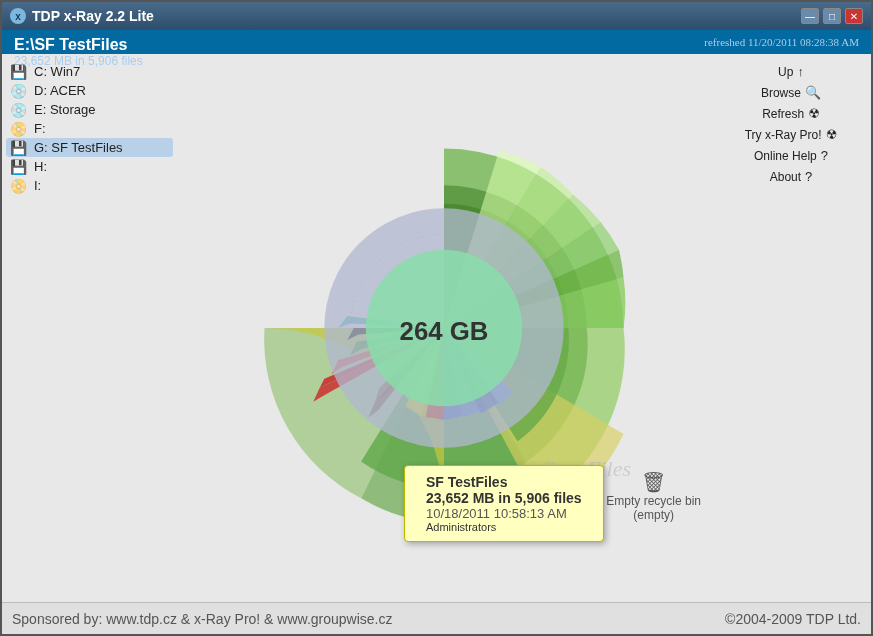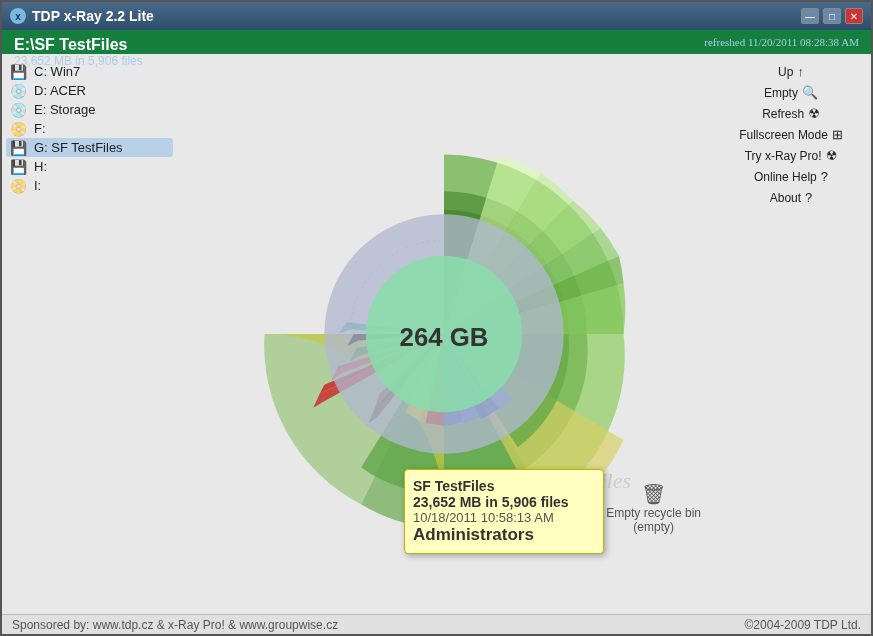--- a/index.html
+++ b/index.html
@@ -62,21 +62,21 @@
       display: flex;
       align-items: center;
       justify-content: center;
       font-size: 10px;
       color: white;
       background: #6a8aaa;
       border-radius: 2px;
     }
     .title-btn.close { background: #cc3333; }
     .header {
-      background: #15803d;
+      background: #0369a1;
       color: white;
       padding: 6px 12px;
       flex-shrink: 0;
     }
     .header-path {
       font-size: 16px;
       font-weight: bold;
     }
     .header-info {
       font-size: 12px;
@@ -148,68 +148,68 @@
       color: #222;
       border-radius: 3px;
       justify-content: flex-end;
     }
     .right-icon {
       font-size: 13px;
     }
     .footer {
       background: #e0e0e0;
       border-top: 1px solid #bbb;
-      height: 20px;
+      height: 32px;
       display: flex;
       align-items: center;
       padding: 0 10px;
       justify-content: space-between;
       flex-shrink: 0;
-      font-size: 12px;
+      font-size: 14px;
       color: #555;
     }
     
     .viz-container {
       position: absolute;
       top: 0; left: 0; right: 0; bottom: 0;
       display: flex;
       align-items: center;
       justify-content: flex-start;
     }
     
     .tooltip {
       position: absolute;
       bottom: 60px;
       left: 50%;
       transform: translateX(-20%);
       background: #ffffc0;
       border: 1px solid #b8b800;
       border-radius: 4px;
-      padding: 8px 8px;
+      padding: 8px 21px;
       min-width: 200px;
       z-index: 10;
       box-shadow: 2px 2px 6px rgba(0,0,0,0.3);
     }
     .tooltip-title {
       font-size: 14px;
       font-weight: bold;
       color: #333;
     }
     .tooltip-size {
       font-size: 14px;
       font-weight: bold;
       color: #333;
     }
     .tooltip-date {
       font-size: 13px;
       color: #555;
     }
     .tooltip-user {
-      font-size: 17px;
-      font-weight: bold;
+      font-size: 11px;
+      font-weight: normal;
       color: #333;
     }
     .recycle-bin {
       position: absolute;
       bottom: 80px;
       right: 10px;
       text-align: center;
       font-size: 12px;
       color: #555;
       cursor: pointer;
@@ -361,30 +361,26 @@
         <div>(empty)</div>
       </div>
     </div>
 
     <div class="right-panel">
       <div class="right-item">
         <span>Up</span>
         <span class="right-icon">↑</span>
       </div>
       <div class="right-item">
-        <span>Empty</span>
+        <span>Browse</span>
         <span class="right-icon">🔍</span>
       </div>
       <div class="right-item">
         <span>Refresh</span>
         <span class="right-icon">☢</span>
-      </div>
-      <div class="right-item">
-        <span>Fullscreen Mode</span>
-        <span class="right-icon">⊞</span>
       </div>
       <div class="right-item">
         <span>Try x-Ray Pro!</span>
         <span class="right-icon">☢</span>
       </div>
       <div class="right-item">
         <span>Online Help</span>
         <span class="right-icon">?</span>
       </div>
       <div class="right-item">

